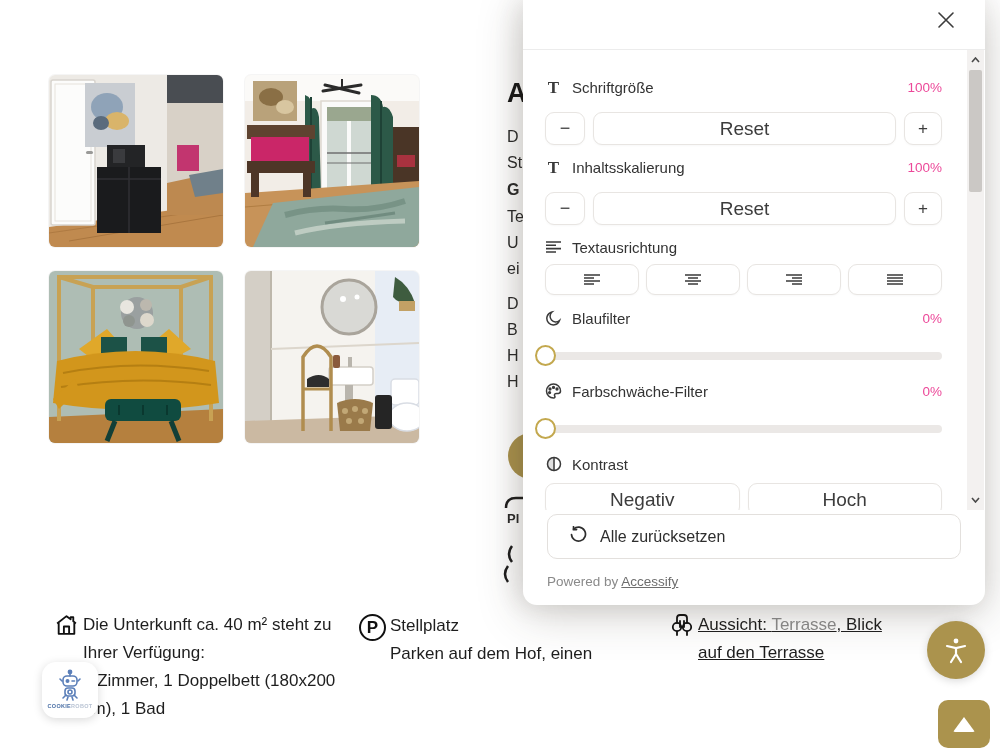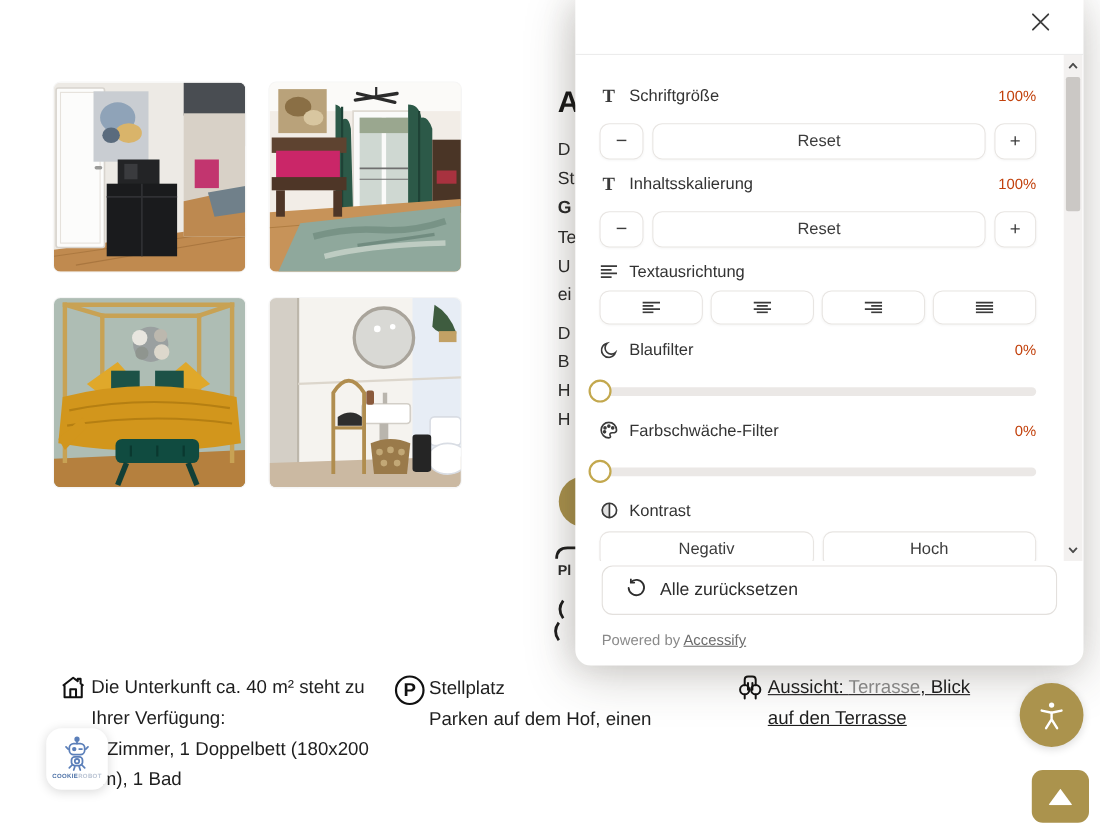--- a/index.html
+++ b/index.html
@@ -24,23 +24,23 @@
   .bg-icon-fragments { position:absolute; left:498px; top:494px; }
 
   
   .panel { position:absolute; left:523px; top:0; width:462px; height:605px; background:#fff;
            border-radius:0 0 14px 14px; box-shadow:0 8px 45px rgba(60,50,40,0.25), -6px 0 25px rgba(60,50,40,0.10); z-index:10; }
   .panel-header { position:relative; height:50px; border-bottom:1px solid #ececec; }
   .close-btn { position:absolute; right:28px; top:9px; width:22px; height:22px; cursor:pointer; color:#3c3c3c; }
   .panel-body { position:relative; height:460px; overflow:hidden; padding:0 43px 0 22px; }
   .row-label { display:flex; align-items:center; height:20px; color:#333; font-size:15px; }
   .row-label .lbl-icon { width:17px; height:17px; margin-right:10px; display:flex; align-items:center; justify-content:center; color:#3a3a3a; flex:none; }
-  .row-label .pct { margin-left:auto; font-size:13.5px; color:#c2410c; }
+  .row-label .pct { margin-left:auto; font-size:13.5px; color:#ec4899; }
   .t-glyph { font-family:"Liberation Serif", serif; font-size:17px; font-weight:600; line-height:1; }
-  .btn { background:#fff; border:1px solid #e8e5e2; border-radius:9px; color:#3c3c3c; font-size:15px;
+  .btn { background:#fff; border:1px solid #e8e5e2; border-radius:9px; color:#3c3c3c; font-size:19px;
          display:flex; align-items:center; justify-content:center; cursor:pointer; box-shadow:0 1px 2px rgba(0,0,0,0.03); }
   .ctl-row { display:flex; gap:8px; height:33px; }
   .btn-minus { width:40px; font-size:18px; }
   .btn-plus  { width:38px; font-size:17px; }
   .btn-reset { flex:1; }
   .align-row { display:flex; gap:7px; height:31px; }
   .align-row .btn { flex:1; }
   .slider-wrap { position:relative; height:26px; }
   .slider-track { position:absolute; left:0; right:0; top:9px; height:8px; background:#ebe8e6; border-radius:4px; }
   .slider-handle { position:absolute; left:-10px; top:2px; width:21px; height:21px; border-radius:50%;

